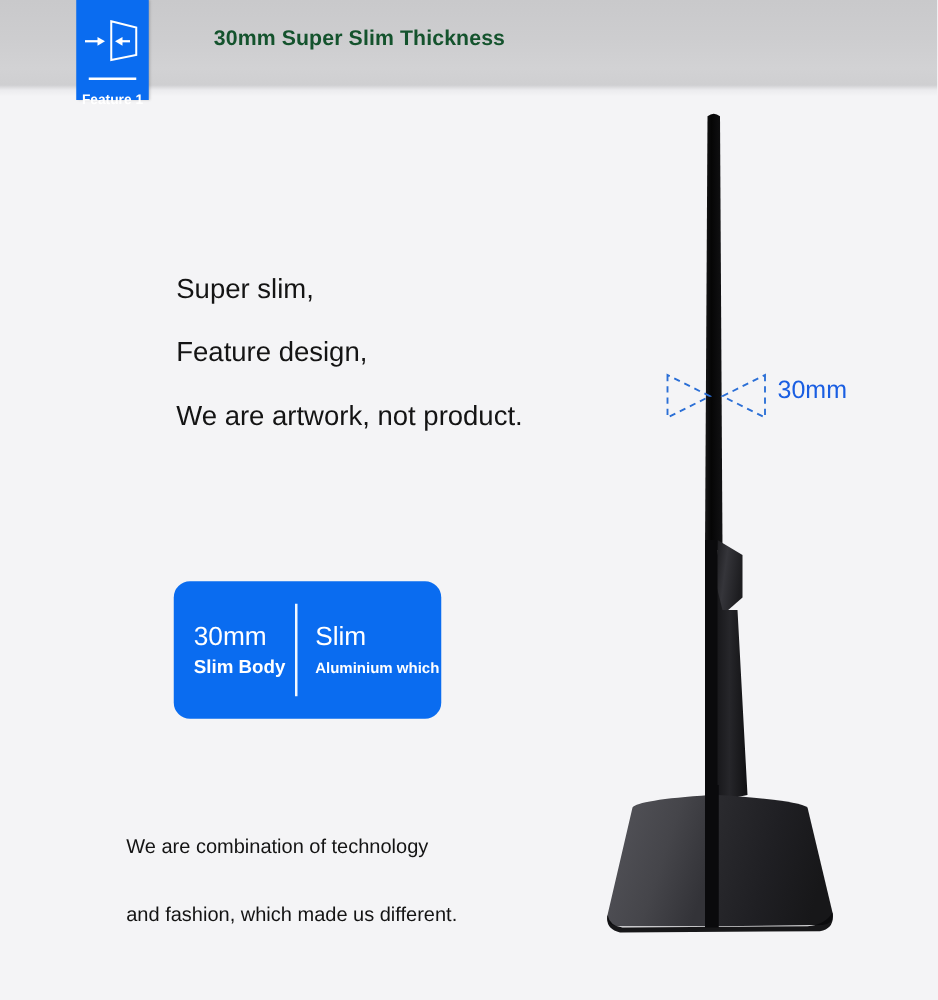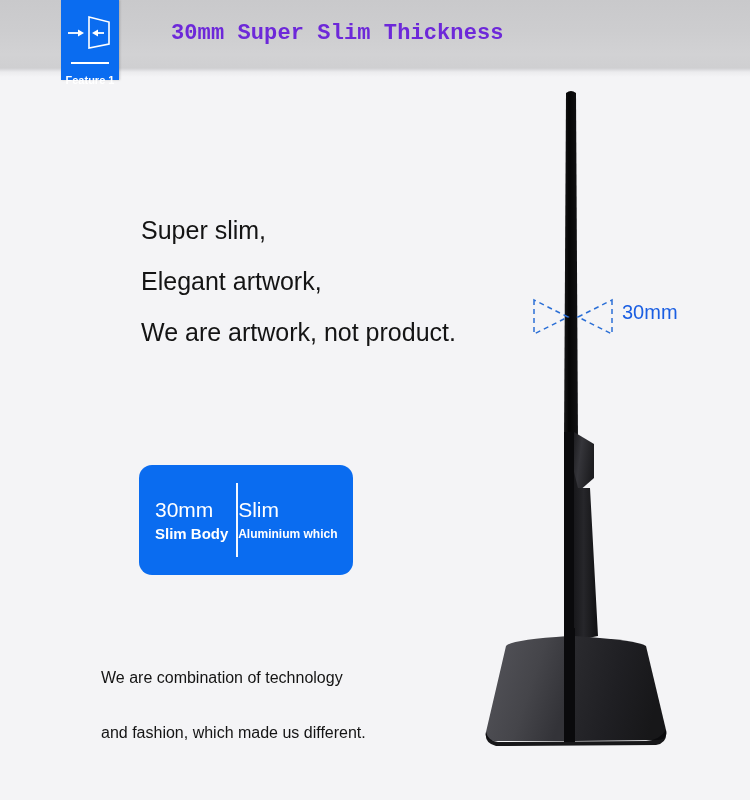--- a/index.html
+++ b/index.html
@@ -36,26 +36,25 @@
     left: 0;
     top: 68px;
     width: 750px;
     height: 9px;
     background: linear-gradient(180deg, rgba(120,120,125,0.30) 0%, rgba(160,160,165,0.10) 45%, rgba(244,244,246,0) 100%);
   }
   .header-title {
     position: absolute;
     left: 171px;
     top: 21px;
-    font-size: 22px;
+    font-size: 17px;
     font-weight: bold;
-    color: #6d28d9;
+    color: #14532d;
     letter-spacing: 0.1px;
     white-space: nowrap;
-    font-family: Liberation Mono, monospace;
   }
 
   
   .feature-tab {
     position: absolute;
     left: 61px;
     top: 0;
     width: 58px;
     height: 80px;
     background: #0a6cf0;
@@ -89,21 +88,21 @@
   }
 
   
   .copy-block {
     position: absolute;
     left: 141px;
     top: 205px;
     width: 330px;
   }
   .copy-line {
-    font-size: 25px;
+    font-size: 22px;
     color: #141414;
     line-height: 51px;
     white-space: nowrap;
   }
 
   
   .spec-badge {
     position: absolute;
     left: 139px;
     top: 465px;
@@ -114,21 +113,21 @@
     display: flex;
     align-items: stretch;
   }
   .spec-col {
     display: flex;
     flex-direction: column;
     justify-content: center;
     box-sizing: border-box;
   }
   .spec-col.left  { width: 98px; padding-left: 16px; }
-  .spec-col.right { width: 116px; }
+  .spec-col.right { width: 116px; padding-left: 14px; }
   .spec-divider {
     width: 2px;
     margin: 18px 0;
     background: #ffffff;
     opacity: 0.95;
   }
   .spec-value {
     color: #ffffff;
     font-size: 21px;
     line-height: 27px;
@@ -206,21 +205,21 @@
         <line x1="40" y1="21" x2="32" y2="21" stroke="#ffffff" stroke-width="1.8"></line>
         <polygon points="28,21 34,17.5 34,24.5" fill="#ffffff"></polygon>
       </svg>
     </div>
     <div class="feature-rule"></div>
     <div class="feature-label">Feature 1</div>
   </div>
 
   <div class="copy-block">
     <div class="copy-line">Super slim,</div>
-    <div class="copy-line">Elegant artwork,</div>
+    <div class="copy-line">Feature design,</div>
     <div class="copy-line">We are artwork, not product.</div>
   </div>
 
   <div class="spec-badge">
     <div class="spec-col left">
       <div class="spec-value">30mm</div>
       <div class="spec-name">Slim Body</div>
     </div>
     <div class="spec-divider"></div>
     <div class="spec-col right">

